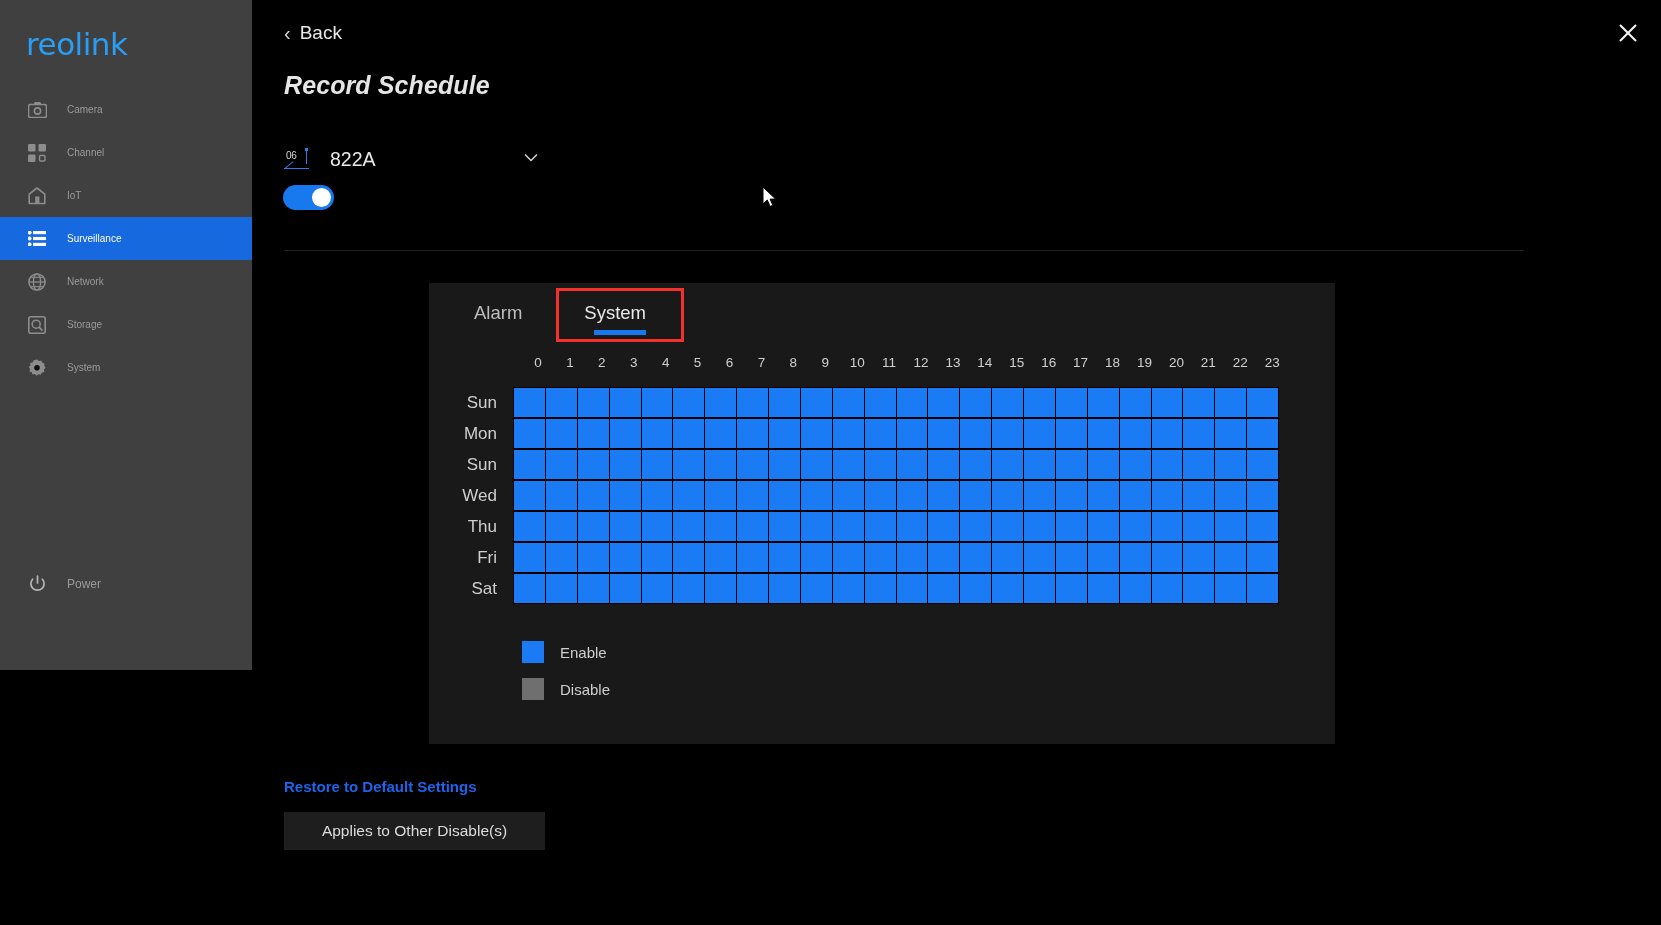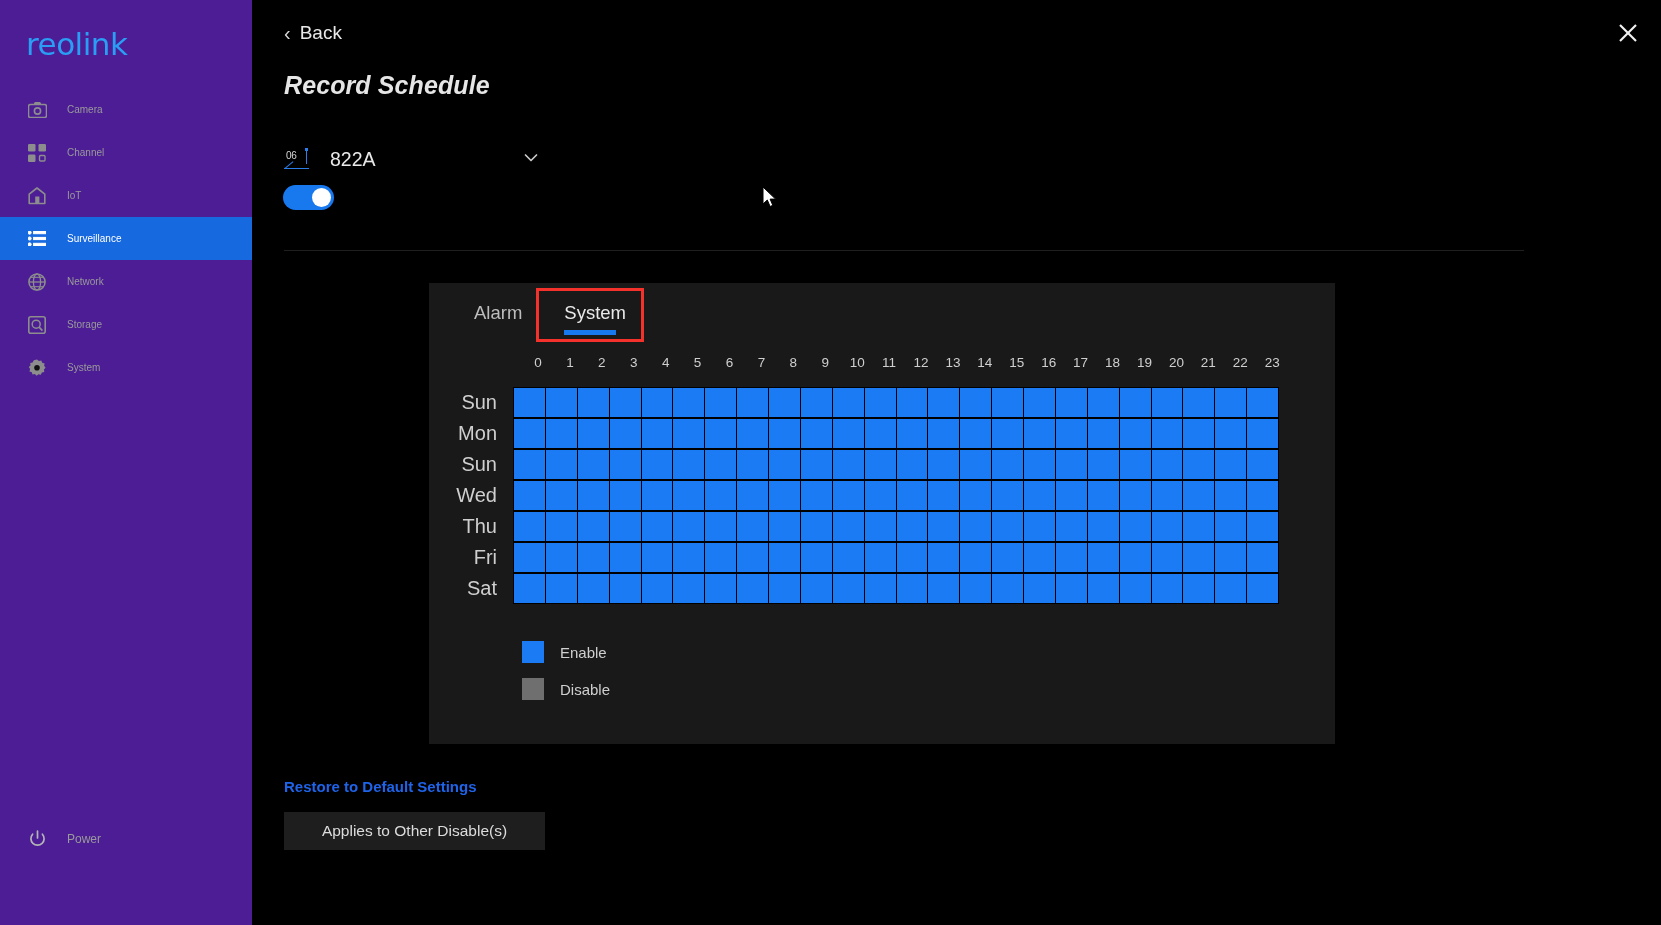--- a/index.html
+++ b/index.html
@@ -6,22 +6,22 @@
   html, body {
     width: 1661px; height: 925px;
     background: #000000;
     font-family: "Liberation Sans", sans-serif;
     overflow: hidden;
   }
   .app { position: relative; width: 1661px; height: 925px; display: flex; background: #000; }
 
   
   .sidebar {
-    width: 252px; height: 925px;
-    background: #4c1d95;
+    width: 252px; height: 670px;
+    background: #404040;
     position: relative;
     flex: 0 0 252px;
   }
   .brand {
     margin: 22px 0 0 26px;
     height: 44px;
     display: flex; align-items: center;
   }
   .brand-text {
     font-size: 31px;
@@ -161,21 +161,21 @@
     width: 906px; height: 461px;
     background: #191919;
   }
 
   .tabs {
     position: absolute; left: 19px; top: 7px;
     display: flex; align-items: flex-start;
   }
   .tab {
     position: relative;
-    padding: 12px 16px 16px 26px;
+    padding: 12px 36px 16px 26px;
     font-size: 18.5px; color: #bdbdbd; cursor: pointer;
   }
   .tab.active { color: #e9e9e9; }
   .tab.active .underline {
     position: absolute; left: 50%; transform: translateX(-50%);
     bottom: 5px; width: 52px; height: 5px; background: #1878ee;
   }
   .tab.highlighted {
     outline: 3px solid #f5312b;
     outline-offset: -1px;
@@ -191,21 +191,21 @@
   .hour-lbl {
     flex: 1 1 0;
     text-align: center;
     font-size: 13.5px; color: #cfcfcf;
   }
   .grid-body { margin-top: 10px; display: flex; flex-direction: column; }
   .grid-row { display: flex; align-items: center; height: 31px; }
   .day-lbl {
     width: 70px; flex: 0 0 70px; text-align: right;
     padding-right: 16px;
-    font-size: 20px; color: #cfcfcf;
+    font-size: 17px; color: #cfcfcf;
   }
   .cells { display: flex; width: 766px; height: 31px; }
   .cell {
     flex: 1 1 0;
     height: 31px;
     border: 1px solid #000000;
     border-right: none;
     background: #1a7bf5;
   }
   .cell:last-child { border-right: 1px solid #000000; }

